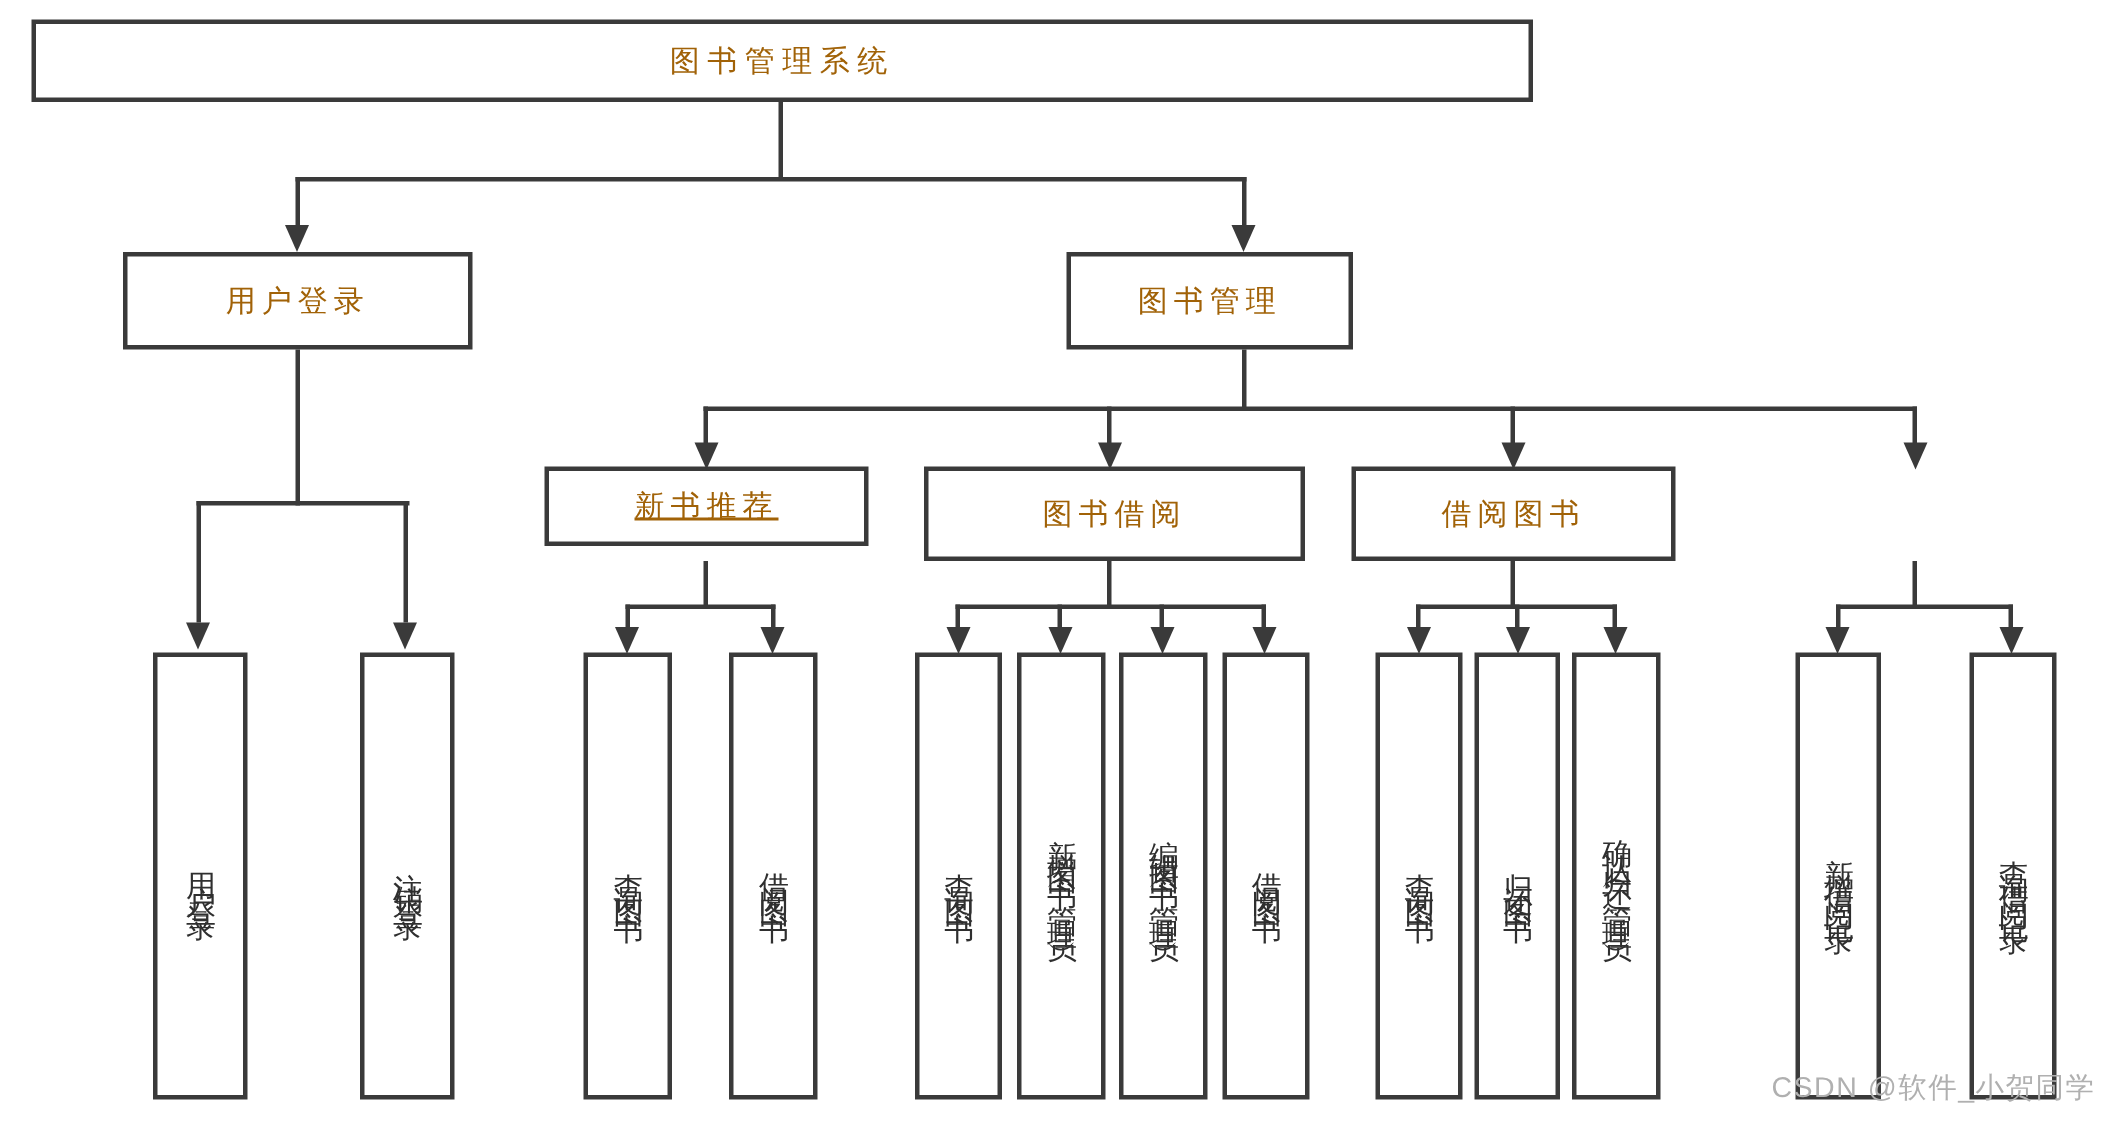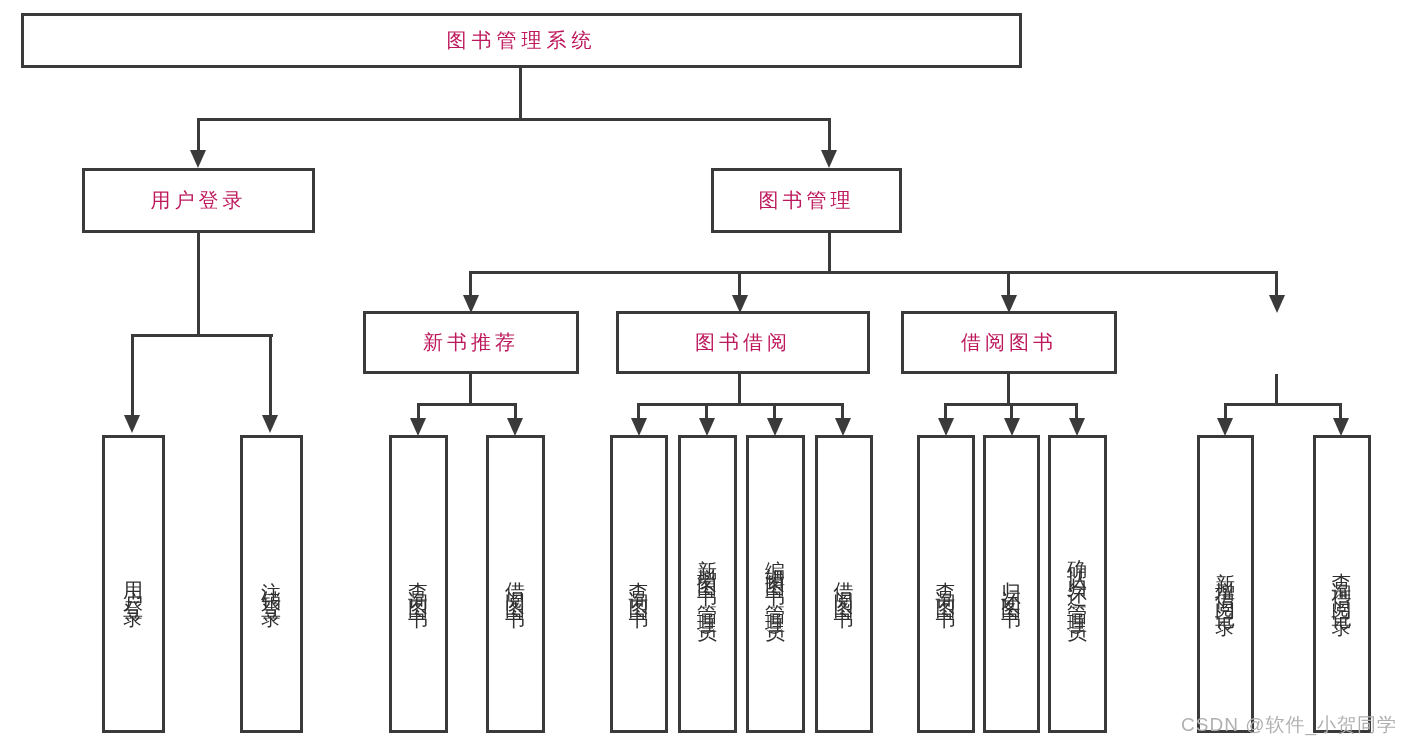--- a/index.html
+++ b/index.html
@@ -10,21 +10,21 @@
     overflow:hidden;
   }
   .canvas{position:relative;width:1405px;height:747px;background:#ffffff;}
   
   .hb{
     position:absolute;
     box-sizing:border-box;
     border:3px solid #3a3a3a;
     background:#ffffff;
     display:flex;align-items:center;justify-content:center;
-    font-size:20px;letter-spacing:4px;color:#be185d;
+    font-size:20px;letter-spacing:4px;color:#a16207;
     white-space:nowrap;
   }
   
   .vb{
     position:absolute;
     top:435px;height:298px;
     box-sizing:border-box;
     border:3px solid #3a3a3a;
     background:#ffffff;
     display:flex;align-items:center;justify-content:center;
@@ -67,21 +67,21 @@
   </div>
 
   <div class="hb" style="left:82px;top:168px;width:233px;height:65px;">
     <span>用户登录</span>
   </div>
 
   <div class="hb" style="left:711px;top:168px;width:191px;height:65px;">
     <span>图书管理</span>
   </div>
 
-  <div class="hb" style="left:363px;top:311px;width:216px;height:63px;">
+  <div class="hb" style="left:363px;top:311px;width:216px;height:53px;text-decoration:underline;">
     <span>新书推荐</span>
   </div>
 
   <div class="hb" style="left:616px;top:311px;width:254px;height:63px;">
     <span>图书借阅</span>
   </div>
 
   <div class="hb" style="left:901px;top:311px;width:216px;height:63px;">
     <span>借阅图书</span>
   </div>

